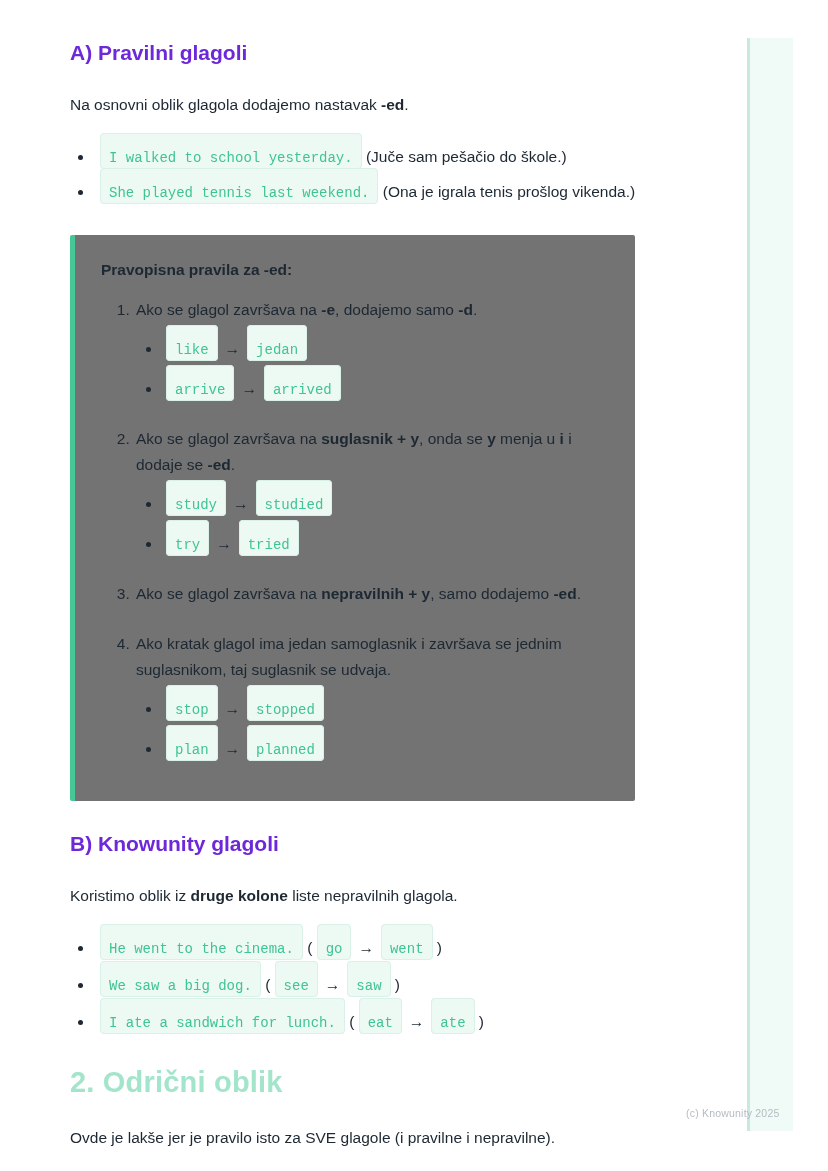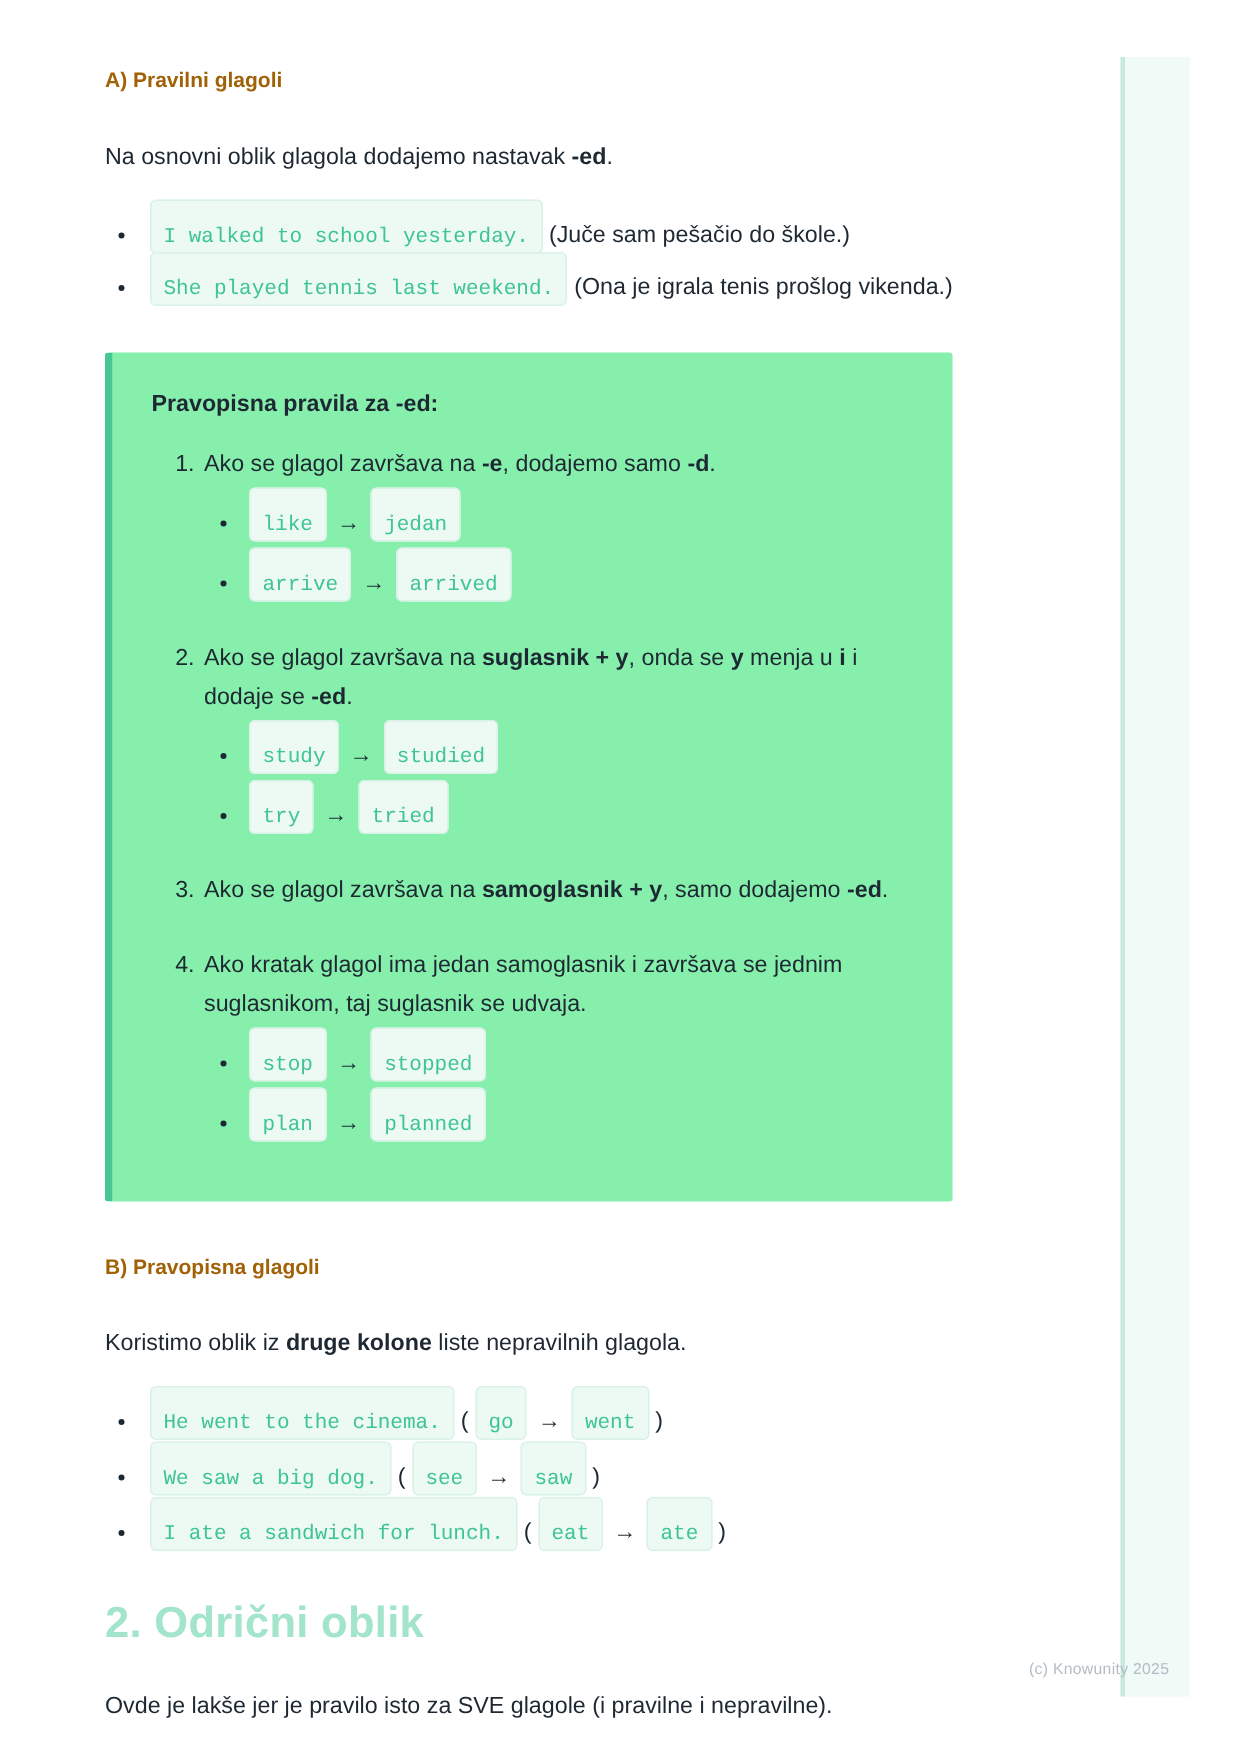--- a/index.html
+++ b/index.html
@@ -12,40 +12,40 @@
   .scroll-strip {
     position:absolute; left:747px; top:38px; width:46px; height:1093px;
     background:#f0faf6; border-left:3px solid #c9e9df; box-sizing:border-box; z-index:1;
   }
   .watermark {
     position:absolute; left:686px; top:1100px; z-index:3;
     font-size:10.5px; color:#b4bcc3; letter-spacing:0.2px; white-space:nowrap;
   }
   .content { position:absolute; left:70px; top:40px; width:690px; z-index:2; }
 
-  h3.sec-heading { font-size:14px; font-weight:bold; color:#a16207; margin:0 0 26px; }
+  h3.sec-heading { font-size:21px; font-weight:bold; color:#6d28d9; margin:0 0 26px; }
   p.para { margin:0 0 26px; }
   strong { font-weight:bold; }
 
   .chip {
     font-family:"Liberation Mono", "DejaVu Sans Mono", monospace;
     font-size:14px; line-height:20px; color:#3fc493;
     background:#edfaf4; border:1px solid #d9f1e6; border-radius:4px;
     padding:16px 8px 2px; white-space:nowrap;
   }
   .arrow { display:inline-block; margin:0 7px; color:#1d2833; font-weight:600; }
 
   ul.bullets { list-style:disc; margin:0 0 30px; padding-left:24px; }
   ul.bullets > li { padding-left:6px; margin-bottom:9px; }
   ul.bullets.a-list > li { max-width:545px; }
   ul.bullets.b-list > li { margin-bottom:11px; }
 
   .callout {
     width:565px; box-sizing:border-box;
-    background:#86efac; border-left:5px solid #47c796; border-radius:2px;
+    background:#737373; border-left:5px solid #47c796; border-radius:2px;
     padding:22px 26px 28px; margin:0 0 30px;
   }
   .callout-title { font-weight:bold; margin:0 0 14px; }
   .callout ol { list-style:decimal; margin:11px; padding-left:22px; }
   .callout ol > li { margin-bottom:24px; padding-left:2px; }
   .callout ol > li:last-child { margin-bottom:0; }
   ul.examples { list-style:disc; margin:13px 0 0; padding-left:26px; }
   ul.examples > li { padding-left:4px; margin-bottom:14px; }
   ul.examples > li:last-child { margin-bottom:0; }
 
@@ -81,33 +81,33 @@
         </ul>
       </li>
       <li>
         <div class="rule-text">Ako se glagol završava na <strong>suglasnik + y</strong>, onda se <strong>y</strong> menja u <strong>i</strong> i dodaje se <strong>-ed</strong>.</div>
         <ul class="examples">
           <li><span class="chip">study</span><span class="arrow">→</span><span class="chip">studied</span></li>
           <li><span class="chip">try</span><span class="arrow">→</span><span class="chip">tried</span></li>
         </ul>
       </li>
       <li>
-        <div class="rule-text">Ako se glagol završava na <strong>samoglasnik + y</strong>, samo dodajemo <strong>-ed</strong>.</div>
+        <div class="rule-text">Ako se glagol završava na <strong>nepravilnih + y</strong>, samo dodajemo <strong>-ed</strong>.</div>
       </li>
       <li>
         <div class="rule-text">Ako kratak glagol ima jedan samoglasnik i završava se jednim suglasnikom, taj suglasnik se udvaja.</div>
         <ul class="examples">
           <li><span class="chip">stop</span><span class="arrow">→</span><span class="chip">stopped</span></li>
           <li><span class="chip">plan</span><span class="arrow">→</span><span class="chip">planned</span></li>
         </ul>
       </li>
     </ol>
   </div>
 
-  <h3 class="sec-heading">B) Pravopisna glagoli</h3>
+  <h3 class="sec-heading">B) Knowunity glagoli</h3>
   <p class="para">Koristimo oblik iz <strong>druge kolone</strong> liste nepravilnih glagola.</p>
 
   <ul class="bullets b-list">
     <li><span class="chip">He went to the cinema.</span> ( <span class="chip">go</span><span class="arrow">→</span><span class="chip">went</span> )</li>
     <li><span class="chip">We saw a big dog.</span> ( <span class="chip">see</span><span class="arrow">→</span><span class="chip">saw</span> )</li>
     <li><span class="chip">I ate a sandwich for lunch.</span> ( <span class="chip">eat</span><span class="arrow">→</span><span class="chip">ate</span> )</li>
   </ul>
 
   <h2 class="h2-heading">2. Odrični oblik</h2>
   <p class="para">Ovde je lakše jer je pravilo isto za SVE glagole (i pravilne i nepravilne).</p>

